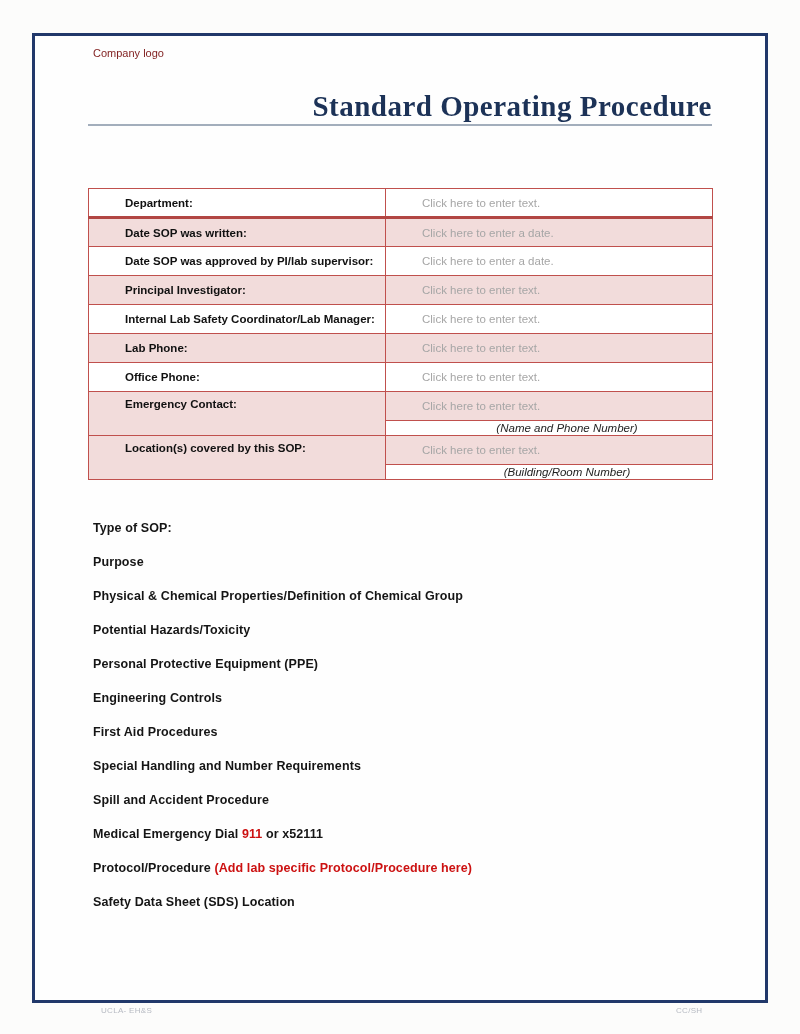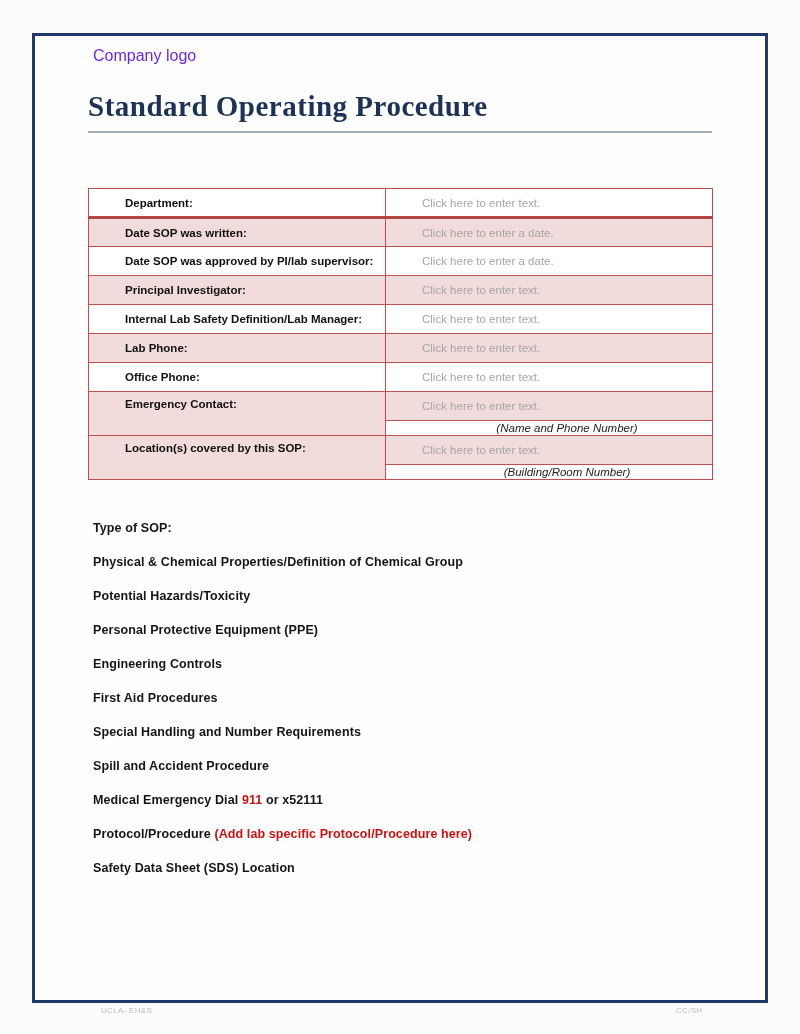--- a/index.html
+++ b/index.html
@@ -6,26 +6,26 @@
   html,body { width:800px; height:1034px; background:#fcfcfb; font-family:"Liberation Sans", sans-serif; }
   .stage { position:relative; width:800px; height:1034px; overflow:hidden; }
 
   .page {
     position:absolute; left:32px; top:33px; width:736px; height:970px;
     background:#fefefe; border:3px solid #21386a;
   }
 
   .logo-text {
     position:absolute; left:58px; top:11px;
-    font-size:16px; color:#6d28d9;text-align:center;
+    font-size:11px; color:#7f1d1d;text-align:center;
   }
 
   .title-wrap {
     position:absolute; left:53px; top:52px; width:624px;
-    text-align:left; padding-bottom:7px;
+    text-align:right; 
     border-bottom:2px solid #a3aebc;
   }
   .doc-title {
     font-family:"Liberation Serif", serif;
     font-size:29px; font-weight:600; letter-spacing:0.5px;
     color:#1c3257; line-height:36px;
   }
 
   table.sop {
     position:absolute; left:53px; top:152px; width:624px;
@@ -106,21 +106,21 @@
         </tr>
         <tr class="white">
           <td class="lbl">Date SOP was approved by PI/lab supervisor:</td>
           <td class="val">Click here to enter a date.</td>
         </tr>
         <tr class="pink">
           <td class="lbl">Principal Investigator:</td>
           <td class="val">Click here to enter text.</td>
         </tr>
         <tr class="white">
-          <td class="lbl">Internal Lab Safety Definition/Lab Manager:</td>
+          <td class="lbl">Internal Lab Safety Coordinator/Lab Manager:</td>
           <td class="val">Click here to enter text.</td>
         </tr>
         <tr class="pink">
           <td class="lbl">Lab Phone:</td>
           <td class="val">Click here to enter text.</td>
         </tr>
         <tr class="white">
           <td class="lbl">Office Phone:</td>
           <td class="val">Click here to enter text.</td>
         </tr>
@@ -136,20 +136,21 @@
           <td class="val">Click here to enter text.</td>
         </tr>
         <tr>
           <td class="hint">(Building/Room Number)</td>
         </tr>
       </tbody>
     </table>
 
     <div class="sections">
       <div class="section"><span>Type of SOP:</span></div>
+      <div class="section"><span>Purpose</span></div>
       <div class="section"><span>Physical &amp; Chemical Properties/Definition of Chemical Group</span></div>
       <div class="section"><span>Potential Hazards/Toxicity</span></div>
       <div class="section"><span>Personal Protective Equipment (PPE)</span></div>
       <div class="section"><span>Engineering Controls</span></div>
       <div class="section"><span>First Aid Procedures</span></div>
       <div class="section"><span>Special Handling and Number Requirements</span></div>
       <div class="section"><span>Spill and Accident Procedure</span></div>
       <div class="section"><span>Medical Emergency Dial </span><span class="red">911</span><span> or x52111</span></div>
       <div class="section"><span>Protocol/Procedure </span><span class="red">(Add lab specific Protocol/Procedure here)</span></div>
       <div class="section"><span>Safety Data Sheet (SDS) Location</span></div>

